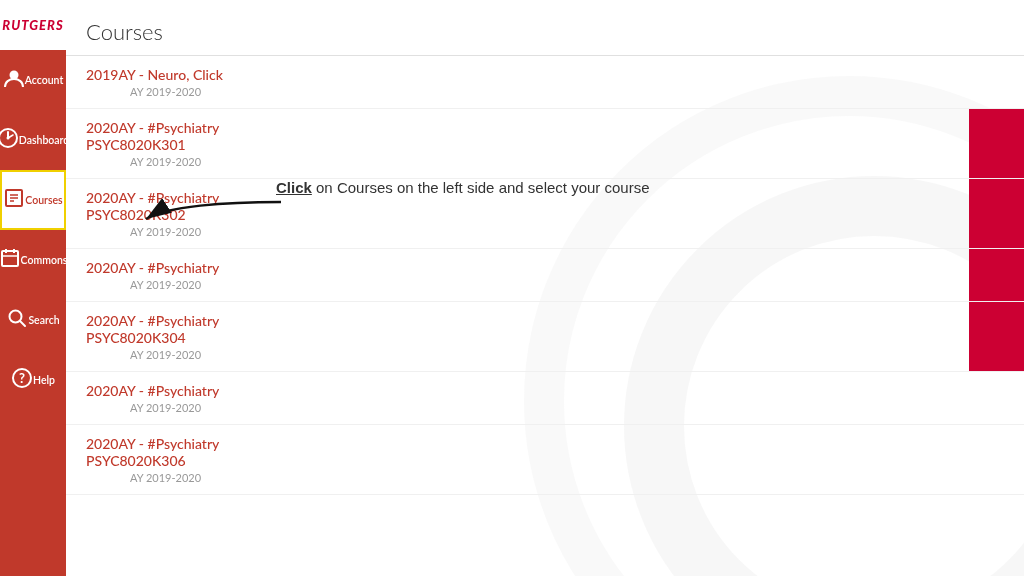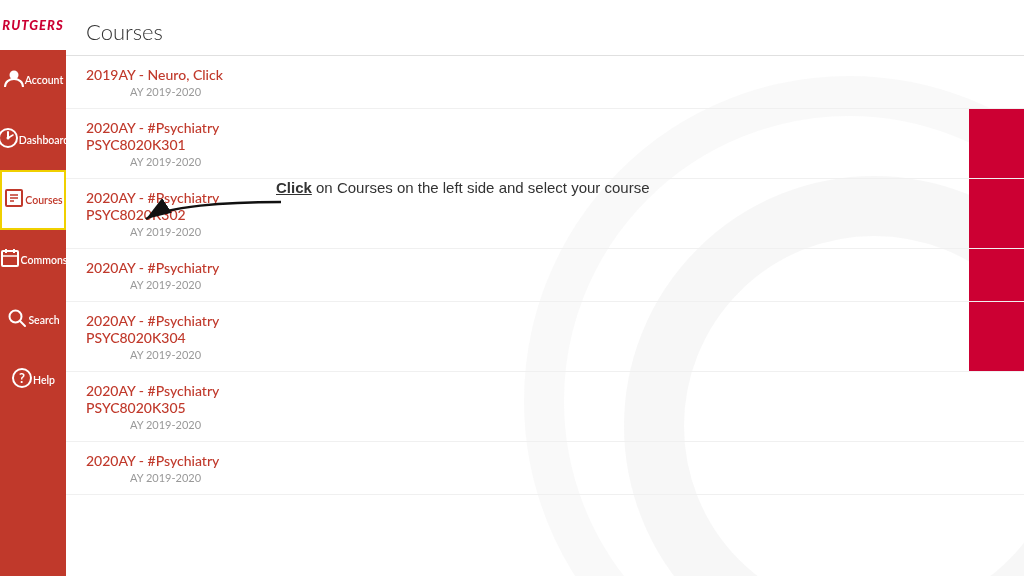--- a/index.html
+++ b/index.html
@@ -264,26 +264,26 @@
 
     <div class="course-item" style="position:relative;">
       <div class="course-name">2020AY - #Psychiatry</div>
       <div class="course-name">PSYC8020K304</div>
       <div class="course-year">AY 2019-2020</div>
       <div style="position:absolute;right:0;top:0;width:55px;height:100%;background:#cc0033;"></div>
     </div>
 
     <div class="course-item">
       <div class="course-name">2020AY - #Psychiatry</div>
-      <div class="course-name">PSYC8020K305</div>
       <div class="course-year">AY 2019-2020</div>
     </div>
 
     <div class="course-item">
       <div class="course-name">2020AY - #Psychiatry</div>
+      <div class="course-name">PSYC8020K306</div>
       <div class="course-year">AY 2019-2020</div>
     </div>
 
     <div style="position:absolute;top:108px;left:0;width:100%;pointer-events:none;z-index:30;">
       <svg width="400" height="80" style="position:absolute;left:0;top:0;">
 
         <defs>
           <marker id="arrowhead" markerWidth="10" markerHeight="7" refX="10" refY="3.5" orient="auto">
             <polygon points="0 0, 10 3.5, 0 7" fill="#111"></polygon>
           </marker>

